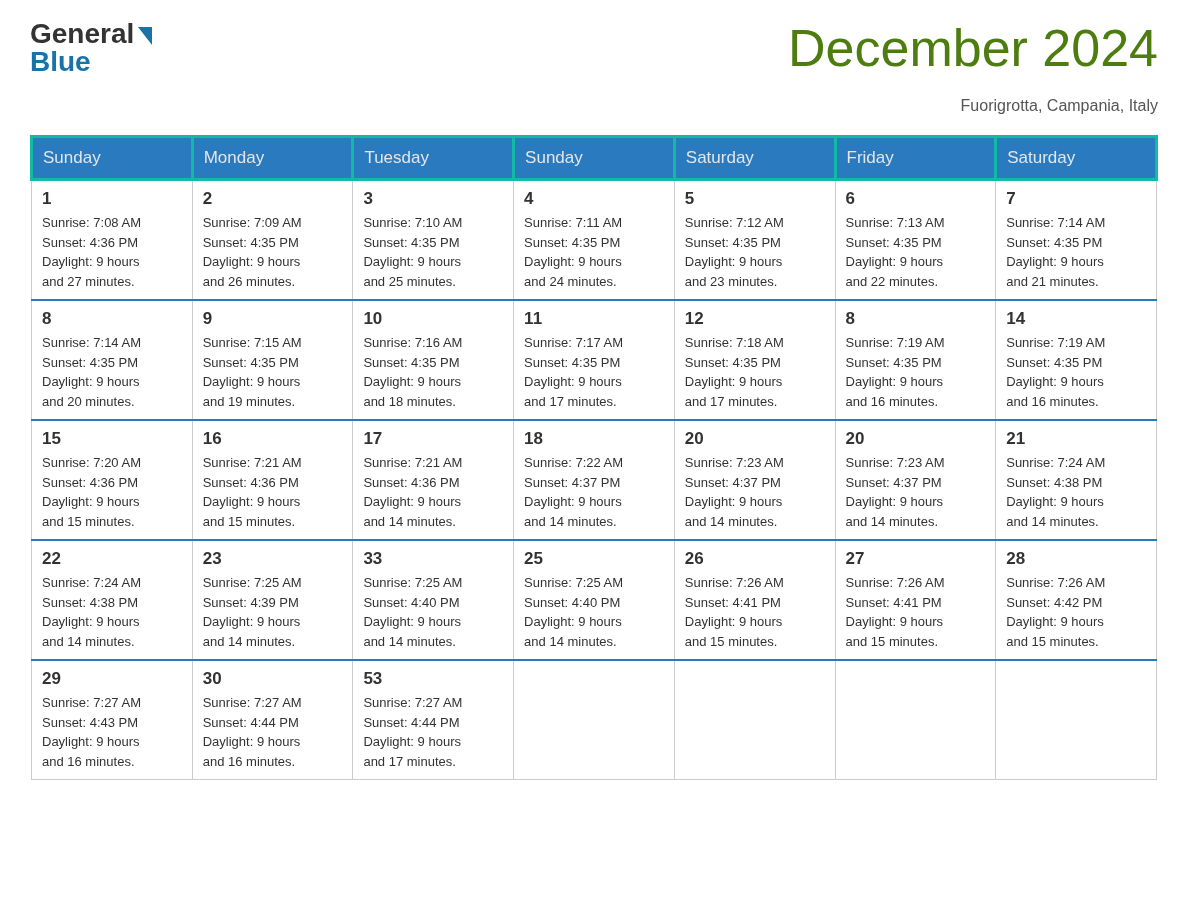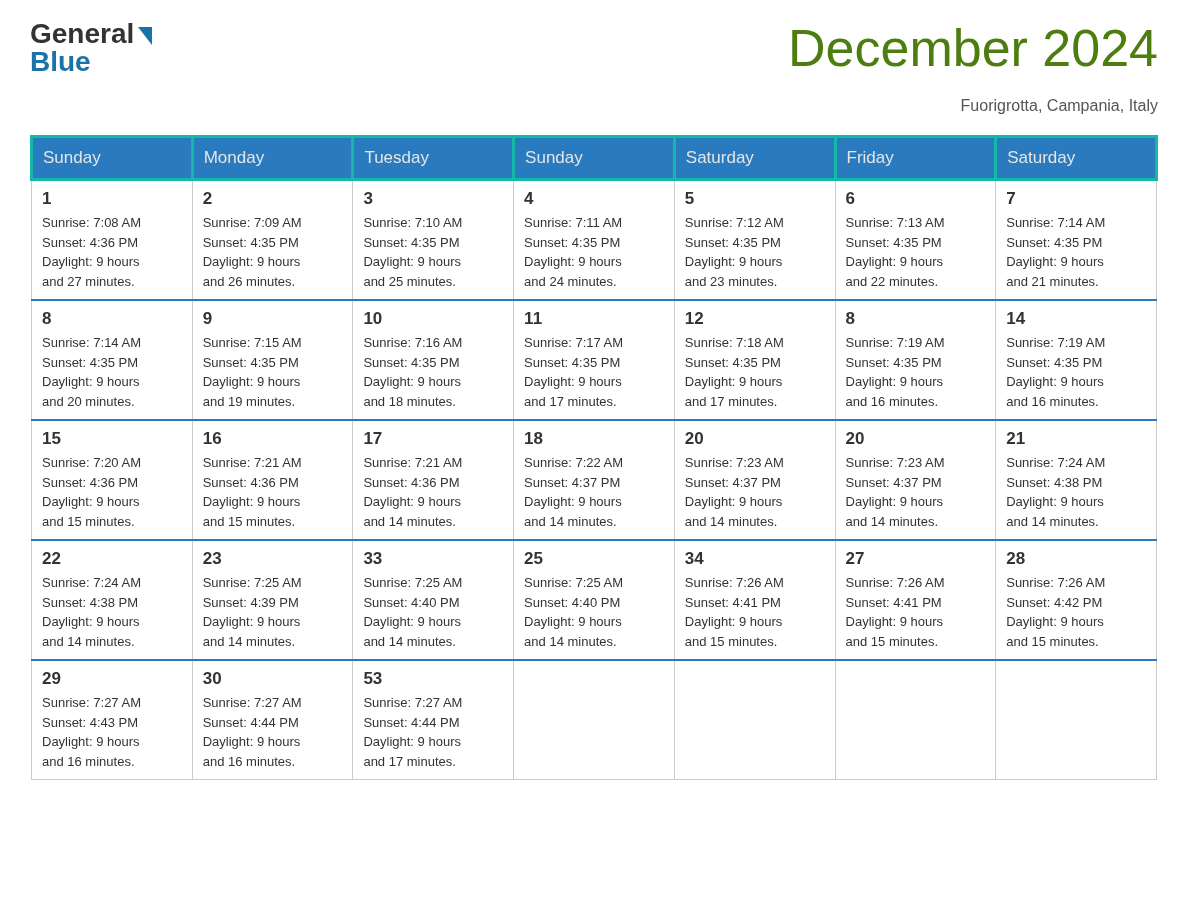--- a/index.html
+++ b/index.html
@@ -356,21 +356,21 @@
         <td>
           <span class="day-num">25</span>
           <div class="day-info">
             Sunrise: 7:25 AM<br>
             Sunset: 4:40 PM<br>
             Daylight: 9 hours<br>
             and 14 minutes.
           </div>
         </td>
         <td>
-          <span class="day-num">34</span>
+          <span class="day-num">26</span>
           <div class="day-info">
             Sunrise: 7:26 AM<br>
             Sunset: 4:41 PM<br>
             Daylight: 9 hours<br>
             and 15 minutes.
           </div>
         </td>
         <td>
           <span class="day-num">27</span>
           <div class="day-info">

